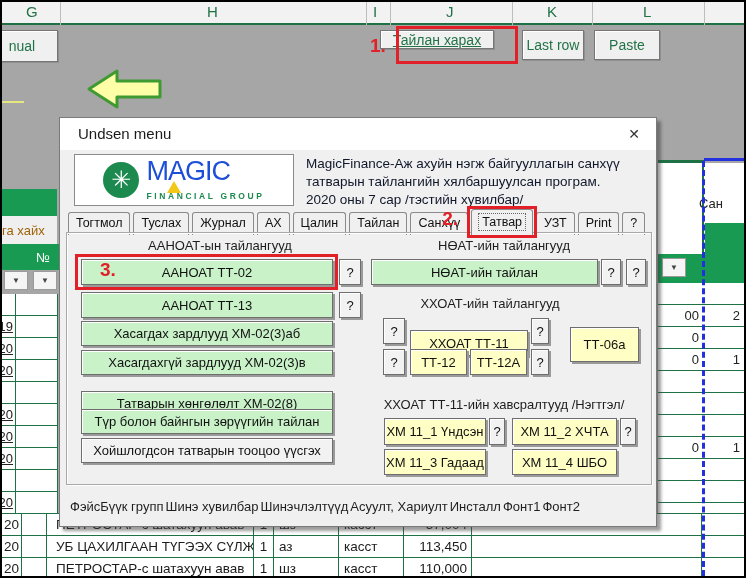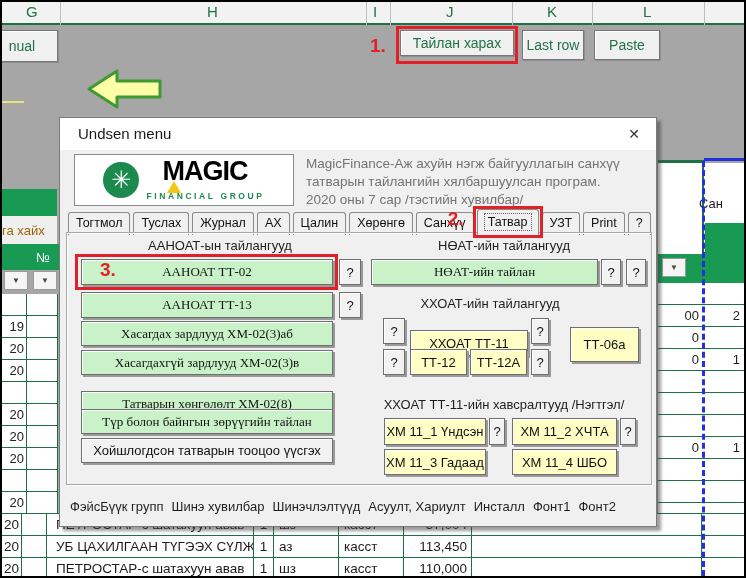--- a/index.html
+++ b/index.html
@@ -17,41 +17,41 @@
 
   
   .xbtn { position:absolute; background:#f0f0f0; border:1px solid #767676;
           color:#217346; font-size:14px; display:flex; align-items:center;
           justify-content:center; box-shadow:1px 1px 0 #8f8f8f, inset 1px 1px 0 #fff;
           cursor:default; white-space:nowrap; }
   .dbtn { position:absolute; background:#f2f2f2; border:1px solid #6e6e6e;
           color:#111; font-size:13px; display:flex; align-items:center;
           justify-content:center; box-shadow:2px 2px 0 #9a9a9a, inset 1px 1px 0 #fff;
           white-space:nowrap; overflow:hidden; }
-  .green { background:#c9f2c9;font-family:Liberation Serif, serif; }
+  .green { background:#c9f2c9; }
   .yellow { background:#ffffc5; }
 
   
   .redbox { position:absolute; border:3px solid #e22028; z-index:40; pointer-events:none; }
   .rednum { position:absolute; color:#e22028; font-weight:bold; font-size:19px; z-index:41; }
 
   
   .lp-greencell { left:0; top:187px; width:55px; height:27px; background:#189a52; }
   .lp-search { left:0; top:214px; width:55px; height:28px; background:#efefef;
                color:#a16207; font-size:13px; display:flex; align-items:center; }
   .lp-head { left:0; top:242px; width:57px; height:26px; background:#189a52;
              color:#fff; font-size:13px; display:flex; align-items:center; }
   .filter-btn { position:absolute; width:24px; height:19px; background:#f5f5f5;
                 border:1px solid #9a9a9a; font-size:8px; color:#444;
                 display:flex; align-items:center; justify-content:center; }
   .grid-rows { background:#fff; }
   .grow { display:flex; border-bottom:1px solid #1e7145; height:22px; }
   .gcell { font-size:13px; color:#222; display:flex; align-items:center; }
   .lp-rows { left:0; top:292px; width:56px; height:220px; border-right:1px solid #1e7145; }
-  .lp-rows .c1 { width:25px; justify-content:flex-end; padding-right:2px; border-right:1px solid #1e7145; }
+  .lp-rows .c1 { width:14px; justify-content:flex-end; padding-right:2px; border-right:1px solid #1e7145;text-decoration:underline; }
   .lp-rows .c2 { flex:1; }
 
   
   .rp-white { left:656px; top:161px; width:86px; height:120px; background:#fff; }
   .rp-gline-h { left:656px; top:158px; width:46px; height:3px; background:#1e7145; }
   .rp-bline-h { left:702px; top:156px; width:40px; height:3px; background:#2230dd; }
   .rp-gline-v { left:700px; top:161px; width:2px; height:91px; background:#1e7145; }
   .rp-san { left:697px; top:194px; font-size:13px; color:#222; background:transparent; }
   .rp-green1 { left:703px; top:221px; width:39px; height:31px; background:#189a52; }
   .rp-green2 { left:656px; top:252px; width:86px; height:29px; background:#189a52; }
@@ -83,42 +83,42 @@
             border:1px solid #7a7a7a; box-shadow:4px 4px 3px rgba(60,60,60,.5); z-index:10; }
   .titlebar { position:absolute; left:0; top:0; width:100%; height:32px; background:#fff; }
   .title { position:absolute; left:18px; top:0; line-height:32px; font-size:15px; color:#1a1a1a; }
   .close { position:absolute; right:14px; top:8px; width:16px; height:16px; cursor:default; }
   .logo-box { position:absolute; left:14px; top:36px; width:220px; height:52px;
               background:#fff; border:1px solid #8a8a8a; display:flex;
               align-items:center; justify-content:center; gap:7px; }
   .logo-circle { width:36px; height:36px; border-radius:50%; background:#1c8a4e;
                  color:#fff; font-size:24px; display:flex; align-items:center;
                  justify-content:center; line-height:1; }
-  .logo-word { color:#000000; font-weight:bold; font-size:27px; letter-spacing:-1px; line-height:1;margin-left:16px; }
+  .logo-word { color:#1d4ed8; font-weight:normal; font-size:27px; letter-spacing:-1px; line-height:1; }
   .logo-sub { color:#1c8a4e; font-size:8.5px; letter-spacing:2.6px; font-weight:bold; }
   .logo-tri { position:absolute; left:92px; top:26px; width:0; height:0;
               border-left:7px solid transparent; border-right:7px solid transparent;
               border-bottom:12px solid #f2c718; }
   .desc { position:absolute; left:246px; top:37px; width:348px; font-size:13.5px;
-          color:#737373; line-height:18px; }
+          color:#0f172a; line-height:18px; }
   .tabsrow { position:absolute; left:8px; top:90px; height:27px; display:flex;
              align-items:flex-end; gap:3px; }
   .tab { position:relative; height:23px; line-height:21px; padding:0 7px;
          background:#f0f0f0; border:1px solid #8a8a8a; border-bottom:none;
          border-radius:3px 3px 0 0; font-size:12.5px; color:#111; white-space:nowrap; }
   .tab.active { height:27px; line-height:25px; z-index:5; margin-bottom:-1px; }
   .tab.active .tab-label { outline:1px dotted #666; padding:1px 3px; }
   .tatvar-box { position:absolute; left:-5px; top:-4px; right:-5px; bottom:-2px;
                 border:3px solid #e22028; z-index:40; }
   .tatvar-num { position:absolute; left:-30px; top:-4px; color:#e22028;
                 font-weight:bold; font-size:19px; z-index:41; }
   .frame { position:absolute; left:6px; top:114px; width:586px; height:253px;
            border:1px solid #a9a9a9; box-shadow:inset 1px 1px 0 #fdfdfd, 1px 1px 0 #fdfdfd; }
   .sect-head { position:absolute; font-size:13px; color:#1d1d1d; text-align:center; white-space:nowrap; }
-  .footer { position:absolute; left:10px; top:381px; display:flex; gap:8px;
+  .footer { position:absolute; left:10px; top:381px; display:flex; gap:2px;
             font-size:13px; color:#1f1f1f; white-space:nowrap; }
   .flink { cursor:default; }
 </style>
 </head>
 <body>
 
 <div class="screen">
 
   <div class="abs col-band">
     <span class="col-letter" style="left:24px">G</span>
@@ -131,21 +131,21 @@
       <i class="col-sep" style="left:364px"></i>
     <i class="col-sep" style="left:388px"></i>
       <i class="col-sep" style="left:510px"></i>
     <i class="col-sep" style="left:590px"></i>
       <i class="col-sep" style="left:702px"></i>
   </div>
 
   <div class="xbtn" style="left:-16px; top:28px; width:72px; height:32px;">nual</div>
   <span class="rednum" style="left:368px; top:33px;">1.</span>
   <div class="redbox" style="left:394px; top:24px; width:122px; height:38px;"></div>
-  <div class="xbtn" style="left:398px; top:28px; width:114px; height:26px;">Тайлан харах</div>
+  <div class="xbtn" style="left:378px; top:28px; width:114px; height:19px;text-decoration:underline;">Тайлан харах</div>
   <div class="xbtn" style="left:520px; top:28px; width:62px; height:30px;">Last row</div>
   <div class="xbtn" style="left:592px; top:28px; width:66px; height:30px;">Paste</div>
 
   <div class="abs arrow-wrap">
     <svg width="78" height="42" viewBox="0 0 78 42">
       <polygon points="3,21 31,3 31,13 74,13 74,29 31,29 31,39" fill="#ffffa8" stroke="#3f9a32" stroke-width="3" stroke-linejoin="round"></polygon>
     </svg>
   </div>
   <div class="abs" style="left:0; top:99px; width:22px; height:2px; background:#e6e67e;"></div>
 
@@ -306,21 +306,21 @@
       <div>татварын тайлангийн хялбаршуулсан програм.</div>
       <div>2020 оны 7 сар /тэстийн хувилбар/</div>
     </div>
 
     <div class="tabsrow">
       <span class="tab">Тогтмол</span>
       <span class="tab">Туслах</span>
       <span class="tab">Журнал</span>
       <span class="tab">АХ</span>
       <span class="tab">Цалин</span>
-      <span class="tab">Хөрөнгө</span>
+      <span class="tab">Тайлан</span>
       <span class="tab">Санхүү</span>
       <span class="tab active">
         <i class="tatvar-box"></i>
         <b class="tatvar-num">2.</b>
         <span class="tab-label">Татвар</span>
       </span>
       <span class="tab">УЗТ</span>
       <span class="tab">Print</span>
       <span class="tab">?</span>
     </div>

